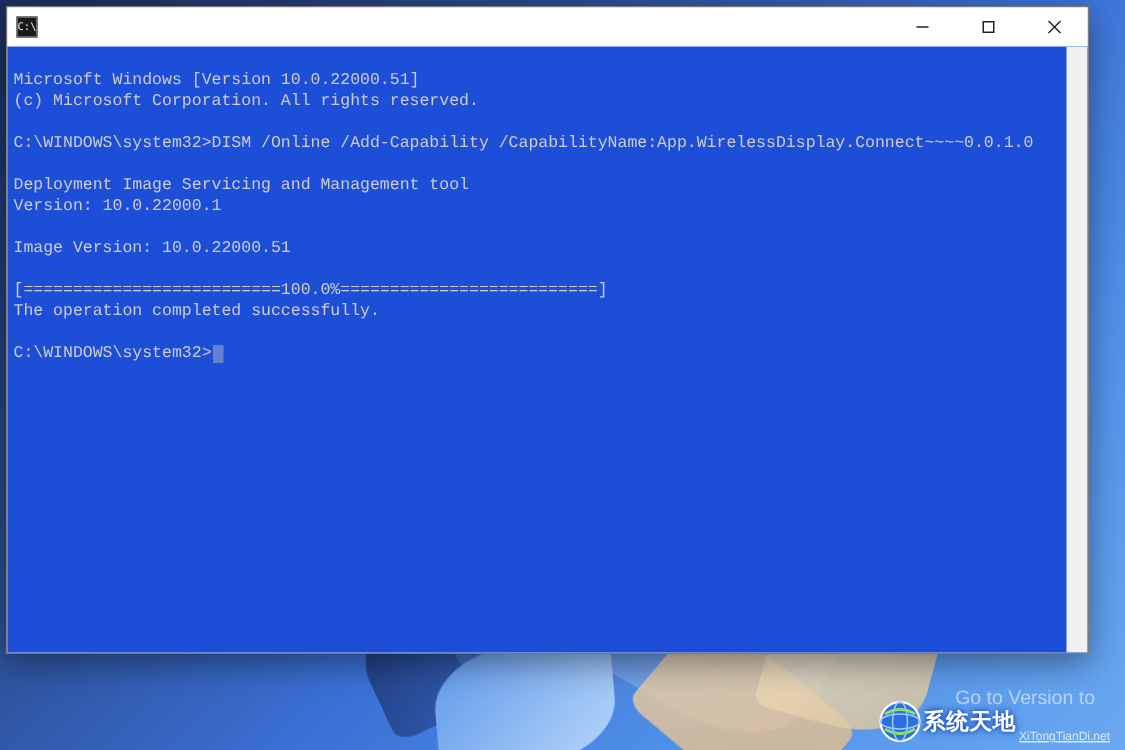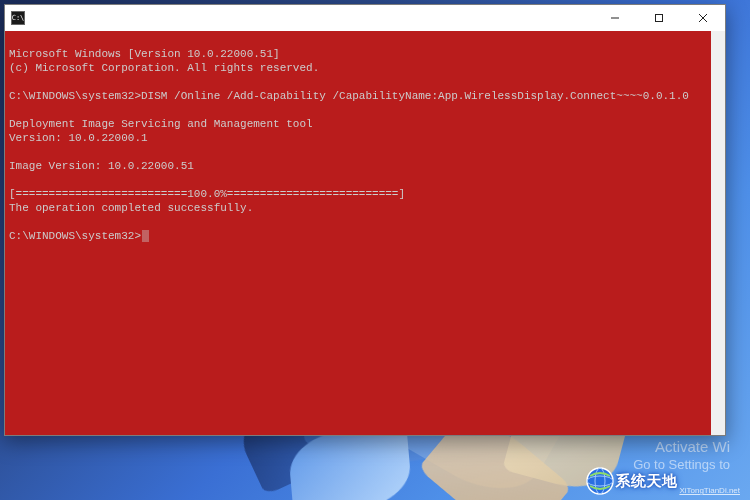--- a/index.html
+++ b/index.html
@@ -117,21 +117,21 @@
     display: flex;
     align-items: center;
     justify-content: center;
     font-family: "Segoe UI Symbol", sans-serif;
     font-size: 10px;
     color: #222;
   }
 
   .console {
     flex: 1;
-    background: #b91c1c;
+    background: #1d4ed8;
     color: #cccccc;
     font-family: Consolas, "Courier New", monospace;
     font-size: 11px;
     line-height: 14px;
     padding: 2px 4px;
     overflow: hidden;
     white-space: pre;
     position: relative;
   }
   .console-scroll {
@@ -158,22 +158,21 @@
 <div class="desktop-bloom">
   <div class="petal p1"></div>
   <div class="petal p2"></div>
   <div class="petal p3"></div>
   <div class="petal p4"></div>
   <div class="petal p5"></div>
   <div class="petal p6"></div>
 </div>
 
 <div class="activate">
-  <div class="line1">Activate Wi</div>
-  <div class="line2">Go to Settings to</div>
+  <div class="line2">Go to Version to</div>
 </div>
 
 <div class="watermark-logo">
   <svg width="30" height="30" viewBox="0 0 30 30">
     <circle cx="15" cy="15" r="13" fill="#2b6fe0" stroke="#fff" stroke-width="1.5"></circle>
     <ellipse cx="15" cy="15" rx="13" ry="5" fill="none" stroke="#9ec7ff" stroke-width="1"></ellipse>
     <ellipse cx="15" cy="15" rx="5" ry="13" fill="none" stroke="#9ec7ff" stroke-width="1"></ellipse>
     <path d="M5 10 Q 15 4 25 10" fill="none" stroke="#8edc6a" stroke-width="2"></path>
     <path d="M5 20 Q 15 26 25 20" fill="none" stroke="#8edc6a" stroke-width="2"></path>
   </svg>

